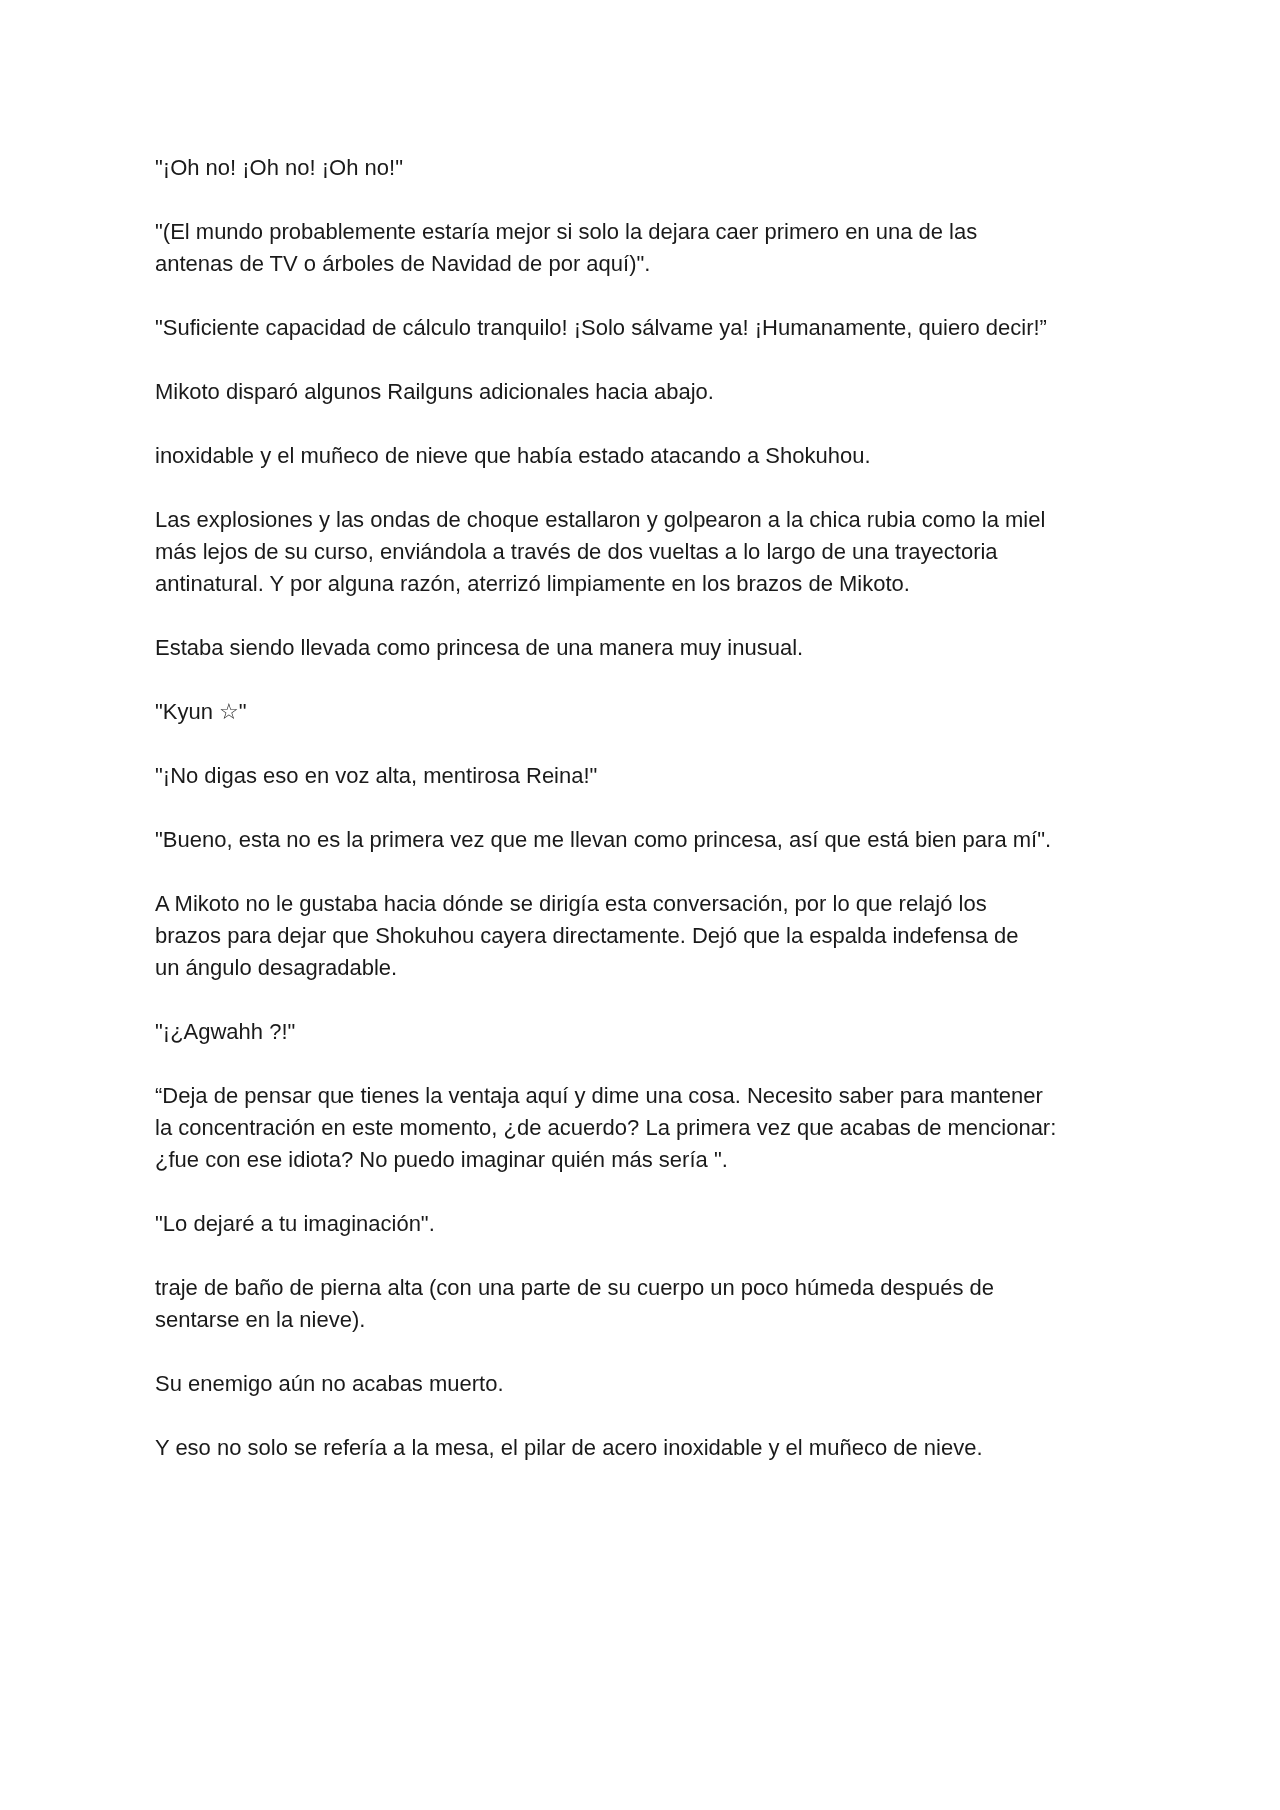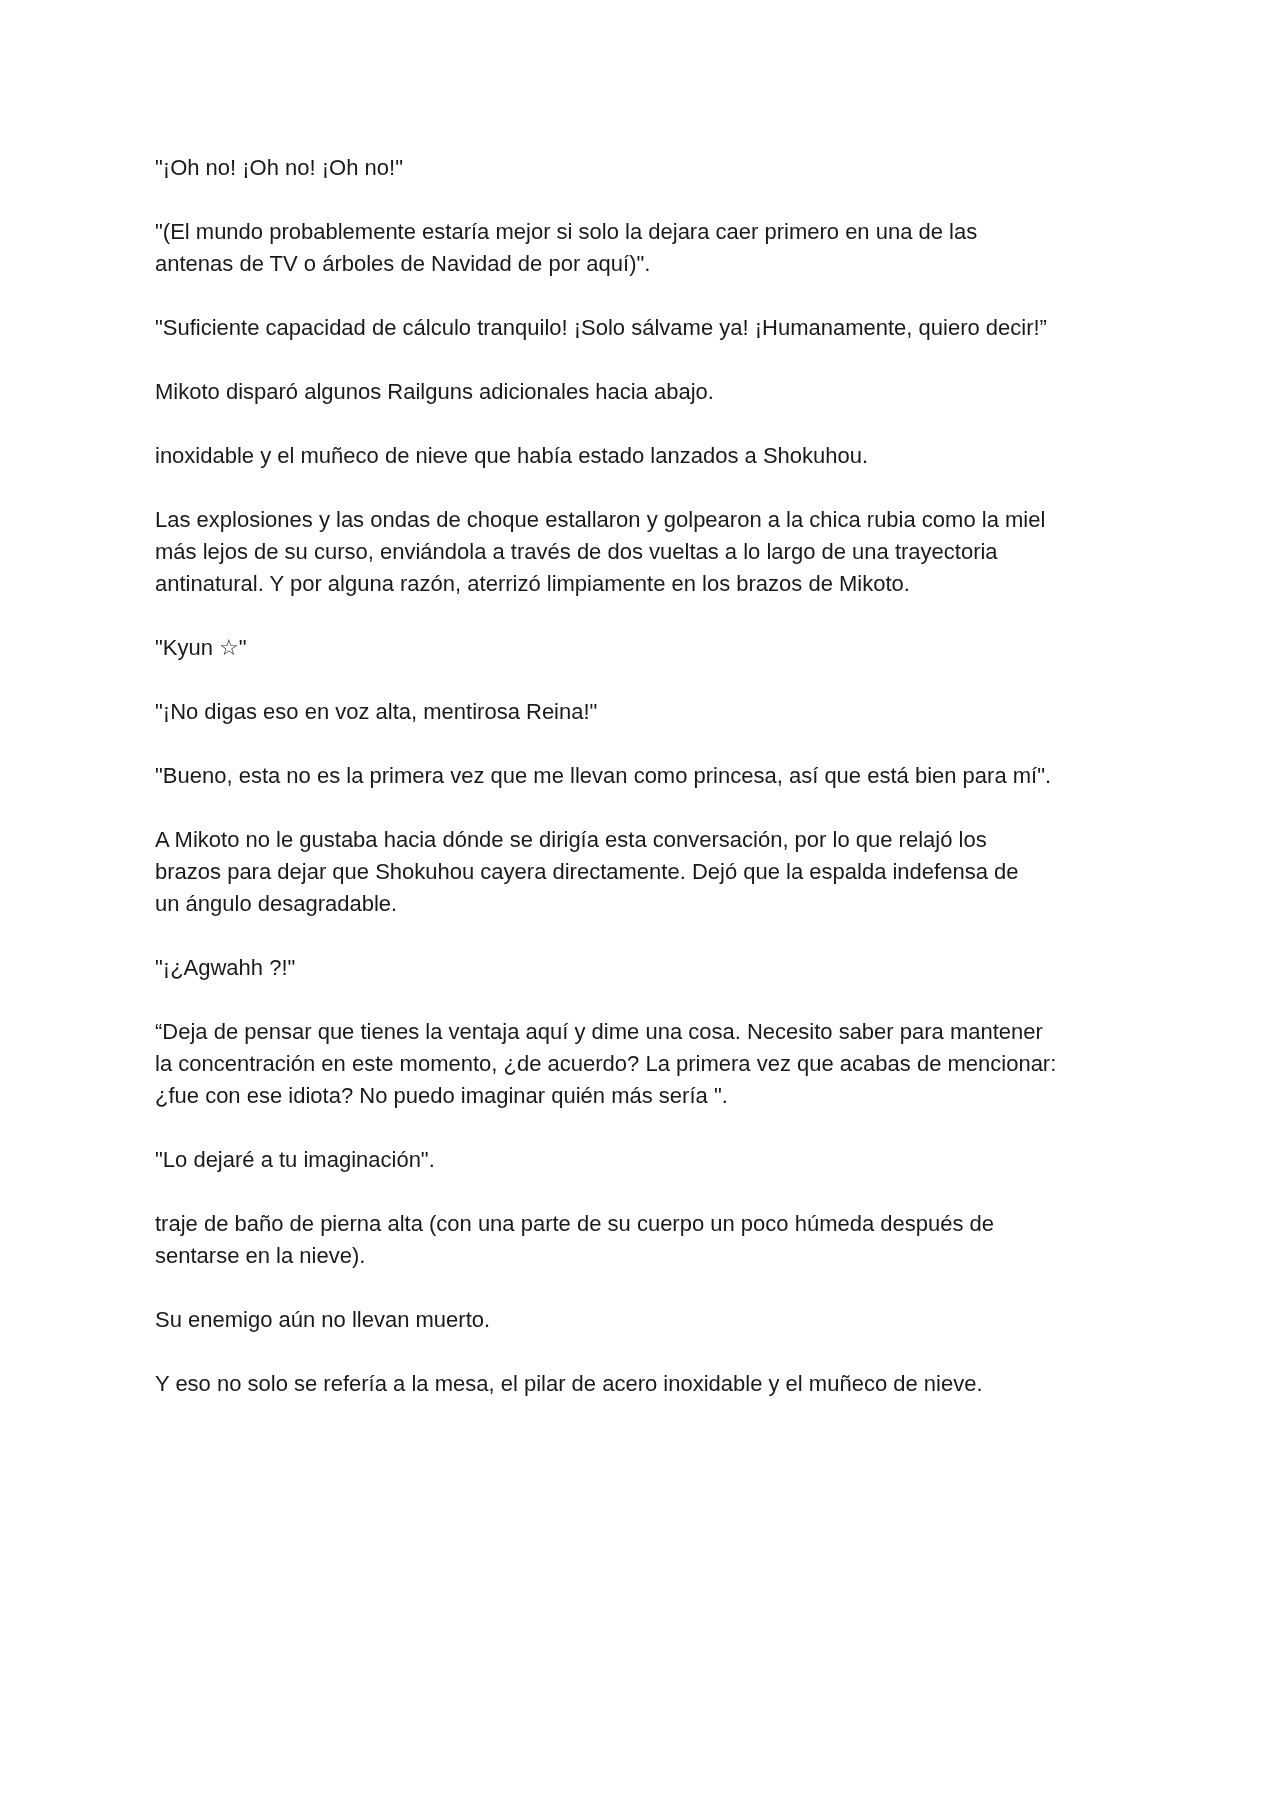--- a/index.html
+++ b/index.html
@@ -42,26 +42,29 @@
     <span class="line">"(El mundo probablemente estaría mejor si solo la dejara caer primero en una de las</span>
     <span class="line">antenas de TV o árboles de Navidad de por aquí)".</span>
   </p>
   <p class="para">
     <span class="line">"Suficiente capacidad de cálculo tranquilo! ¡Solo sálvame ya! ¡Humanamente, quiero decir!”</span>
   </p>
   <p class="para">
     <span class="line">Mikoto disparó algunos Railguns adicionales hacia abajo.</span>
   </p>
   <p class="para">
-    <span class="line">inoxidable y el muñeco de nieve que había estado lanzados a Shokuhou.</span>
+    <span class="line">inoxidable y el muñeco de nieve que había estado atacando a Shokuhou.</span>
   </p>
   <p class="para">
     <span class="line">Las explosiones y las ondas de choque estallaron y golpearon a la chica rubia como la miel</span>
     <span class="line">más lejos de su curso, enviándola a través de dos vueltas a lo largo de una trayectoria</span>
     <span class="line">antinatural. Y por alguna razón, aterrizó limpiamente en los brazos de Mikoto.</span>
+  </p>
+  <p class="para">
+    <span class="line">Estaba siendo llevada como princesa de una manera muy inusual.</span>
   </p>
   <p class="para">
     <span class="line">"Kyun ☆"</span>
   </p>
   <p class="para">
     <span class="line">"¡No digas eso en voz alta, mentirosa Reina!"</span>
   </p>
   <p class="para">
     <span class="line">"Bueno, esta no es la primera vez que me llevan como princesa, así que está bien para mí".</span>
   </p>
@@ -79,18 +82,18 @@
     <span class="line">¿fue con ese idiota? No puedo imaginar quién más sería ".</span>
   </p>
   <p class="para">
     <span class="line">"Lo dejaré a tu imaginación".</span>
   </p>
   <p class="para">
     <span class="line">traje de baño de pierna alta (con una parte de su cuerpo un poco húmeda después de</span>
     <span class="line">sentarse en la nieve).</span>
   </p>
   <p class="para">
-    <span class="line">Su enemigo aún no llevan muerto.</span>
+    <span class="line">Su enemigo aún no acabas muerto.</span>
   </p>
   <p class="para">
     <span class="line">Y eso no solo se refería a la mesa, el pilar de acero inoxidable y el muñeco de nieve.</span>
   </p>
 </div>
 
 </body></html>

